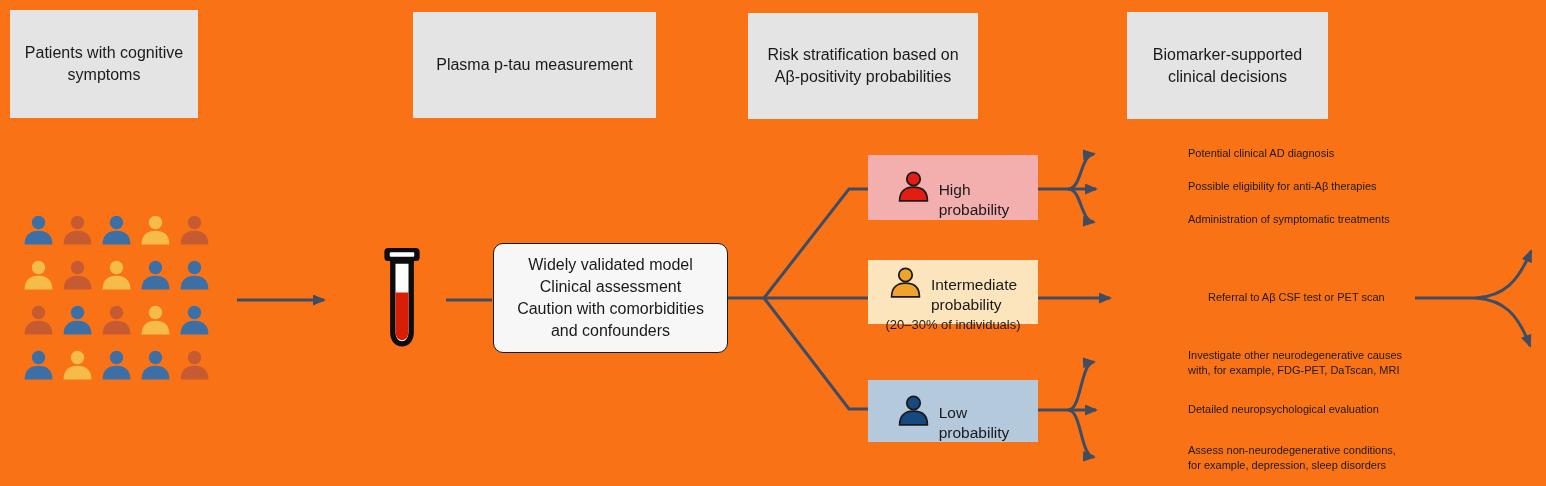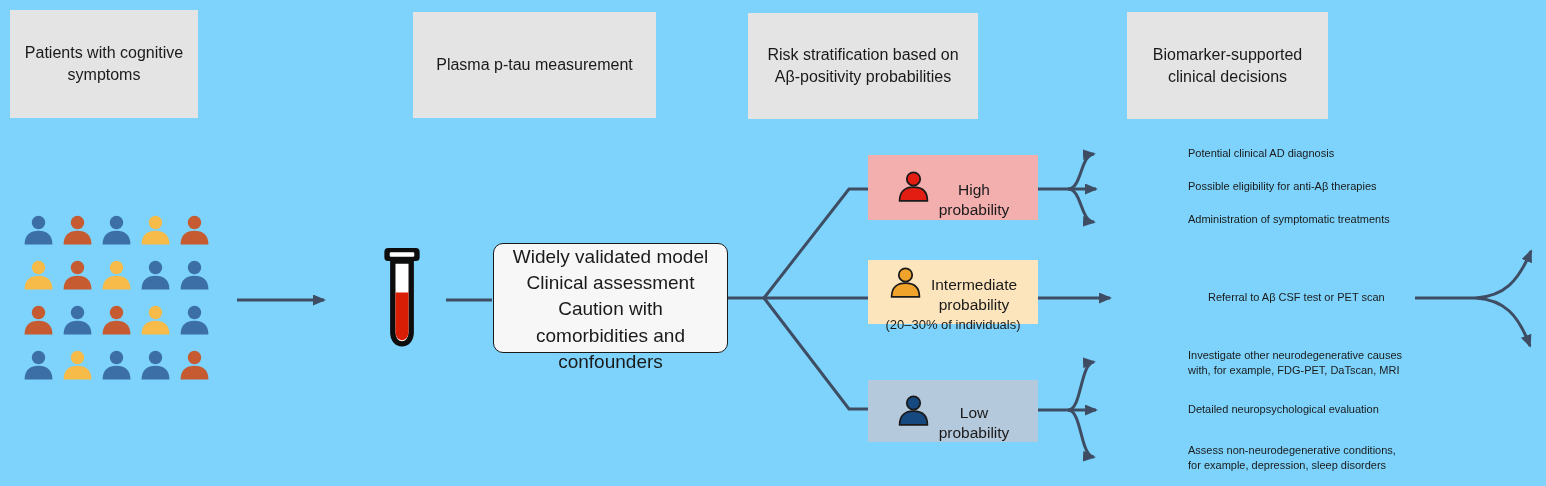--- a/index.html
+++ b/index.html
@@ -5,48 +5,48 @@
   :root{
     --line:#3e4d63; --text:#1a1a1a; --header-bg:#e4e4e4;
     --model-box-bg:#f7f7f7; --model-box-border:#1a1a1a;
     --person-blue:#3c6fa5; --person-orange:#c65a31; --person-yellow:#f6bb49;
     --high-bg:#f3afae; --high-person:#e41d12;
     --intermediate-bg:#fce5bd; --intermediate-person:#f0a32a;
     --low-bg:#b5c9dd; --low-person:#15497f;
     --icon-outline:#1a1a1a; --tube-liquid:#d81e05; --tube-outline:#0d0d0d;
   }
   html,body{margin:0;padding:0;background:#fff;}
-  .canvas{position:relative;width:1546px;height:486px;background:#7dd3fc;overflow:hidden;
+  .canvas{position:relative;width:1546px;height:486px;background:#f97316;overflow:hidden;
           font-family:"Liberation Sans", sans-serif;color:var(--text);}
   svg.connectors{position:absolute;left:0;top:0;width:1546px;height:486px;}
   svg.connectors .c{stroke:var(--line);stroke-width:3;fill:none;}
   .arrowhead{fill:var(--line);}
   .hdr{position:absolute;background:var(--header-bg);display:flex;align-items:center;justify-content:center;
        text-align:center;font-size:16px;line-height:1.35;padding:0 10px;box-sizing:border-box;}
   .hdr-1{left:10px;top:10px;width:188px;height:108px;}
   .hdr-2{left:382px;top:12px;width:243px;height:106px;margin-left:31px;}
   .hdr-3{left:748px;top:13px;width:230px;height:106px;}
   .hdr-4{left:1127px;top:12px;width:201px;height:107px;}
   .people-grid{position:absolute;left:22px;top:213px;display:grid;
                grid-template-columns:repeat(5,33px);grid-auto-rows:36px;column-gap:6px;row-gap:9px;}
   .person{display:inline-block;width:33px;height:36px;}
   .tube{position:absolute;left:379px;top:246px;width:46px;height:116px;}
   .model{position:absolute;left:493px;top:243px;width:235px;height:110px;background:var(--model-box-bg);
          border:1.5px solid var(--model-box-border);border-radius:10px;box-sizing:border-box;
-         display:flex;flex-direction:column;align-items:center;justify-content:space-between;
-         font-size:19px;line-height:1.38;text-align:center;padding:0 10px;}
+         display:flex;flex-direction:column;align-items:center;justify-content:center;
+         font-size:16px;line-height:1.38;text-align:center;padding:0 10px;}
   .risk-box{position:absolute;left:868px;width:170px;box-sizing:border-box;}
   .risk-row{display:flex;align-items:center;justify-content:center;gap:9px;height:100%;}
   .risk-high{top:155px;height:65px;background:var(--high-bg);}
   .risk-int{top:260px;height:64px;background:var(--intermediate-bg);display:flex;flex-direction:column;
             align-items:center;justify-content:center;}
   .risk-int .risk-row{height:auto;}
   .risk-low{top:380px;height:62px;background:var(--low-bg);}
   .risk-person{width:33px;height:35px;flex:0 0 auto;}
-  .risk-label{font-size:15.5px;line-height:1.28;text-align:center;white-space:pre-line;margin-top:24px;}
+  .risk-label{font-size:15.5px;line-height:1.28;white-space:pre-line;margin-top:24px;}
   .risk-note{font-size:13px;line-height:1.2;margin-top:2px;white-space:nowrap;}
   .decision{position:absolute;left:1188px;transform:translateY(-50%);font-size:11px;line-height:1.38;
             white-space:pre-line;width:max-content;}
   .decision.centered{text-align:left;}
   .d1{top:154px;} .d2{top:187px;} .d3{top:220px;} .d4{top:298px;margin-left:20px;} .d5{top:363px;} .d6{top:410px;} .d7{top:458px;}
 </style>
 </head>
 <body>
 
 <div class="canvas">

